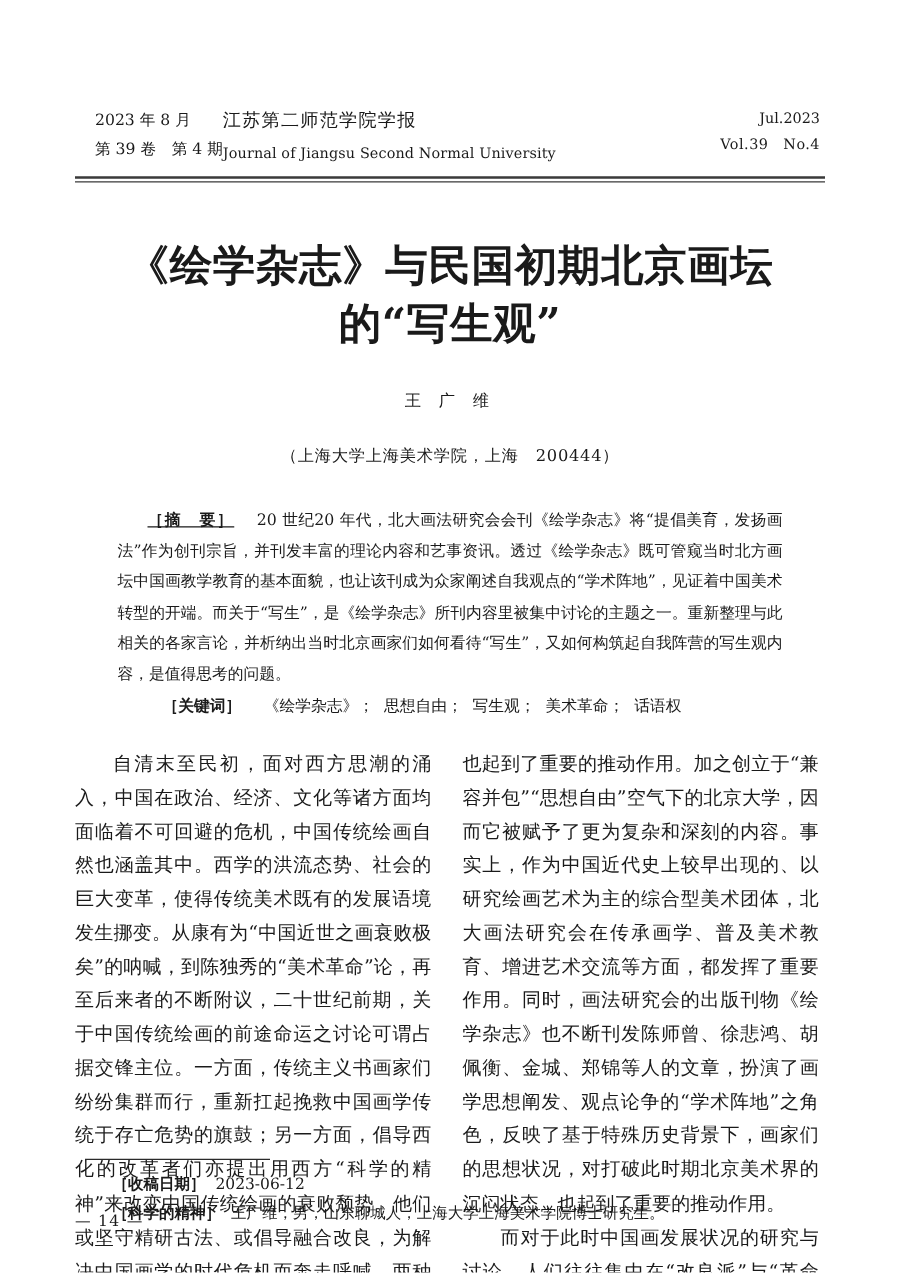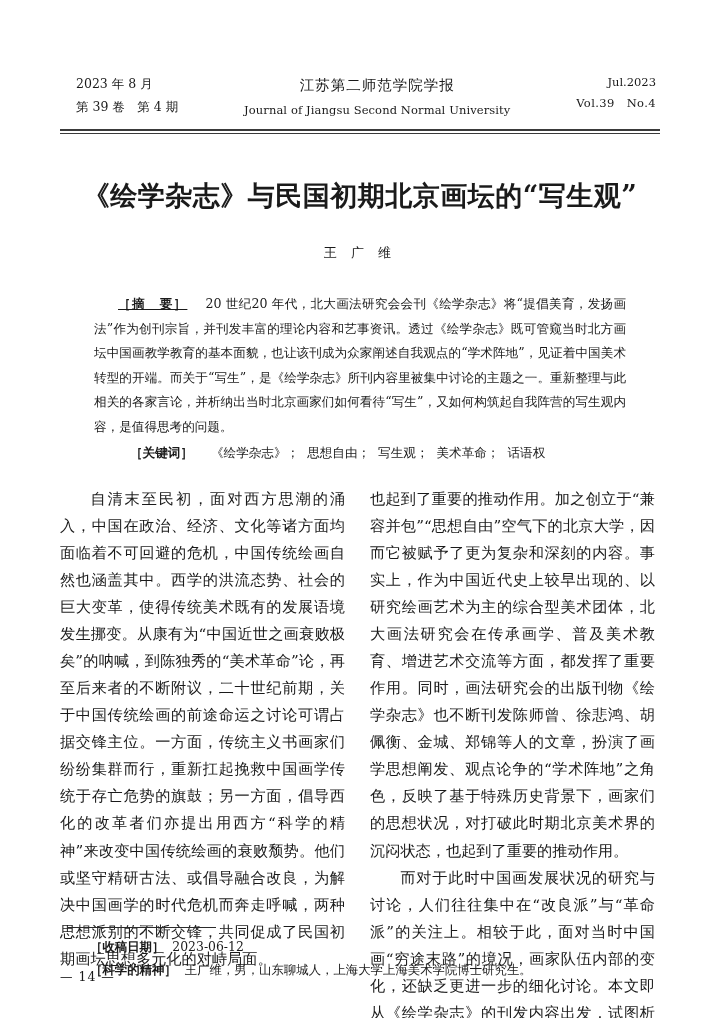--- a/index.html
+++ b/index.html
@@ -13,37 +13,37 @@
     font-family: "DejaVu Serif", "Liberation Serif", serif;
     color: #1a1a1a;
     overflow: hidden;
     position: relative;
   }
   .page {
     position: relative;
     width: 720px;
     height: 1018px;
     box-sizing: border-box;
-    padding: 0 60px;
+    padding: 12px 60px;
   }
 
   
   .masthead {
     display: flex;
     align-items: flex-start;
     justify-content: space-between;
     padding-top: 72px;
   }
   .mast-col {
     font-size: 12.5px;
     line-height: 1.85;
     white-space: nowrap;
   }
   .mast-left { text-align: left; padding-left: 16px; }
-  .mast-center { text-align: center; flex: 1; }
+  .mast-center { text-align: left; flex: 1; }
   .mast-right { text-align: right; padding-right: 4px; }
   .mast-center .cn {
     font-size: 14.5px;
     letter-spacing: 1px;
   }
   .mast-center .en {
     font-size: 11.5px;
     font-family: "DejaVu Serif", "Liberation Serif", serif;
     letter-spacing: 0.1px;
     margin-top: 1px;
@@ -54,21 +54,21 @@
   .rule-double {
     margin-top: 8px;
     border-top: 2.2px solid #3a3a3a;
     border-bottom: 1.1px solid #3a3a3a;
     height: 2px;
   }
 
   
   .title {
     text-align: center;
-    font-size: 27px;
+    font-size: 34px;
     font-weight: bold;
     letter-spacing: 0.5px;
     margin-top: 44px;
     font-family: "DejaVu Serif", "Liberation Serif", serif;
   }
   .author {
     text-align: center;
     font-size: 13px;
     letter-spacing: 5px;
     margin-top: 30px;
@@ -169,20 +169,21 @@
     </div>
     <div class="mast-col mast-right">
       <div class="line1">Jul.2023</div>
       <div class="line2">Vol.39　No.4</div>
     </div>
   </div>
   <div class="rule-double"></div>
 
   <div class="title">《绘学杂志》与民国初期北京画坛的“写生观”</div>
   <div class="author">王 广 维</div>
+  <div class="affiliation">（上海大学上海美术学院，上海　200444）</div>
 
   <div class="abstract-block">
     <div class="abstract-para">
       <span class="abstract-label">［摘　要］</span><span class="gap-m"></span><span>20 世纪20 年代，北大画法研究会会刊《绘学杂志》将“提倡美育，发扬画法”作为创刊宗旨，并刊发丰富的理论内容和艺事资讯。透过《绘学杂志》既可管窥当时北方画坛中国画教学教育的基本面貌，也让该刊成为众家阐述自我观点的“学术阵地”，见证着中国美术转型的开端。而关于“写生”，是《绘学杂志》所刊内容里被集中讨论的主题之一。重新整理与此相关的各家言论，并析纳出当时北京画家们如何看待“写生”，又如何构筑起自我阵营的写生观内容，是值得思考的问题。</span>
     </div>
 
     <div class="kw-line">
       <span class="lbl">［关键词］</span><span class="gap-m"></span><span>《绘学杂志》；</span><span class="gap-s"></span><span>思想自由；</span><span class="gap-s"></span><span>写生观；</span><span class="gap-s"></span><span>美术革命；</span><span class="gap-s"></span><span>话语权</span>
     </div>
 

